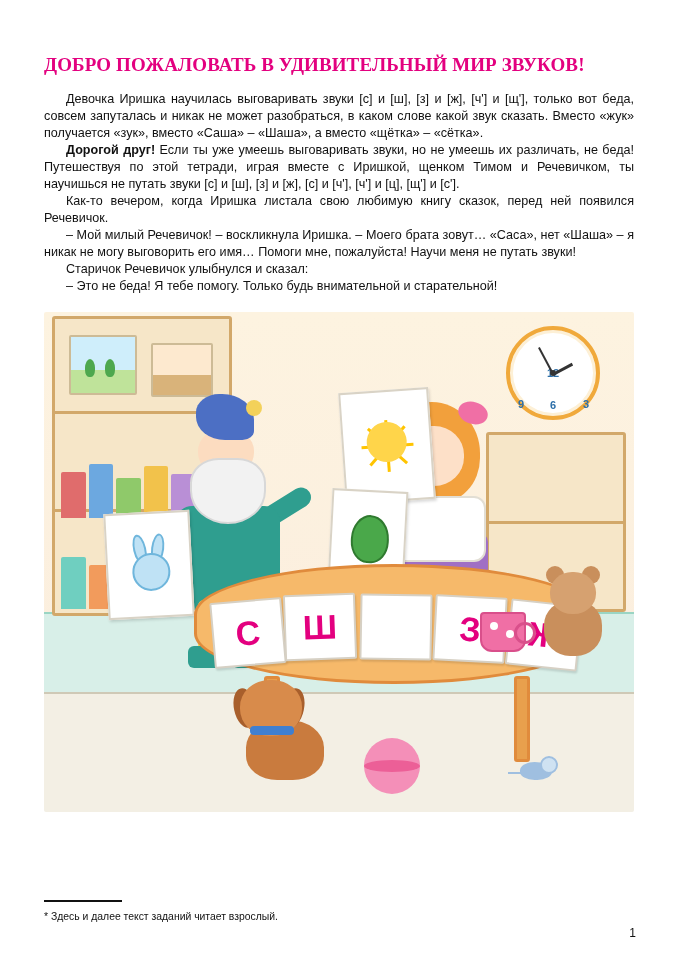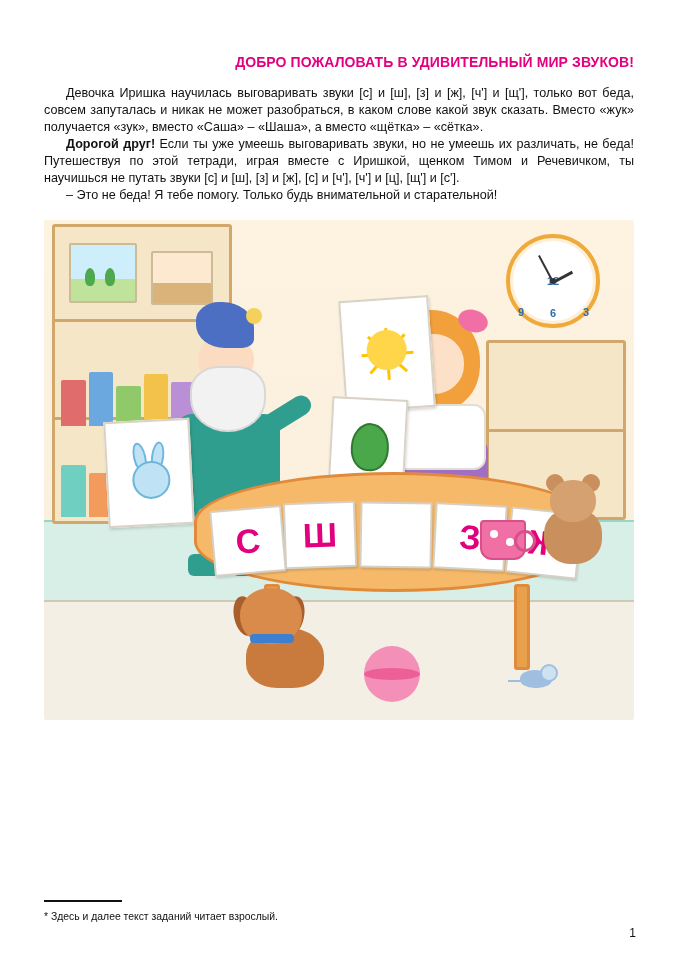--- a/index.html
+++ b/index.html
@@ -16,27 +16,28 @@
     overflow: hidden;
   }
   .page {
     position: relative;
     width: 678px;
     height: 960px;
     box-sizing: border-box;
     padding: 46px 44px 10px 44px;
   }
   .title {
-    text-align: right;
+    text-align: left;
     color: #e3007f;
     font-weight: bold;
-    font-size: 14px;
+    font-size: 19px;
     letter-spacing: 0.1px;
     margin: 8px 0 14px 0;
     line-height: 1.2;
+    font-family: Liberation Serif, serif;
   }
   .body-text p {
     margin: 0;
     font-size: 12.6px;
     line-height: 1.355;
     text-align: justify;
     text-indent: 22px;
     color: #111;
   }
   .body-text b {
@@ -320,20 +321,23 @@
 </head>
 <body>
 
 <div class="page">
 
   <h1 class="title">ДОБРО ПОЖАЛОВАТЬ В УДИВИТЕЛЬНЫЙ МИР ЗВУКОВ!</h1>
 
   <div class="body-text">
     <p>Девочка Иришка научилась выговаривать звуки [с] и [ш], [з] и [ж], [ч'] и [щ'], только вот беда, совсем запуталась и никак не может разобраться, в каком слове какой звук сказать. Вместо «жук» получается «зук», вместо «Саша» – «Шаша», а вместо «щётка» – «сётка».</p>
     <p><b>Дорогой друг!</b><span> Если ты уже умеешь выговаривать звуки, но не умеешь их различать, не беда! Путешествуя по этой тетради, играя вместе с Иришкой, щенком Тимом и Речевичком, ты научишься не путать звуки [с] и [ш], [з] и [ж], [с] и [ч'], [ч'] и [ц], [щ'] и [с'].</span></p>
+    <p>Как-то вечером, когда Иришка листала свою любимую книгу сказок, перед ней появился Речевичок.</p>
+    <p>– Мой милый Речевичок! – воскликнула Иришка. – Моего брата зовут… «Саса», нет «Шаша» – я никак не могу выговорить его имя… Помоги мне, пожалуйста! Научи меня не путать звуки!</p>
+    <p>Старичок Речевичок улыбнулся и сказал:</p>
     <p>– Это не беда! Я тебе помогу. Только будь внимательной и старательной!</p>
   </div>
 
   <div class="illustration">
     <div class="scene">
 
       <div class="wall"></div>
       <div class="wall-panel"></div>
       <div class="floor"></div>
 

